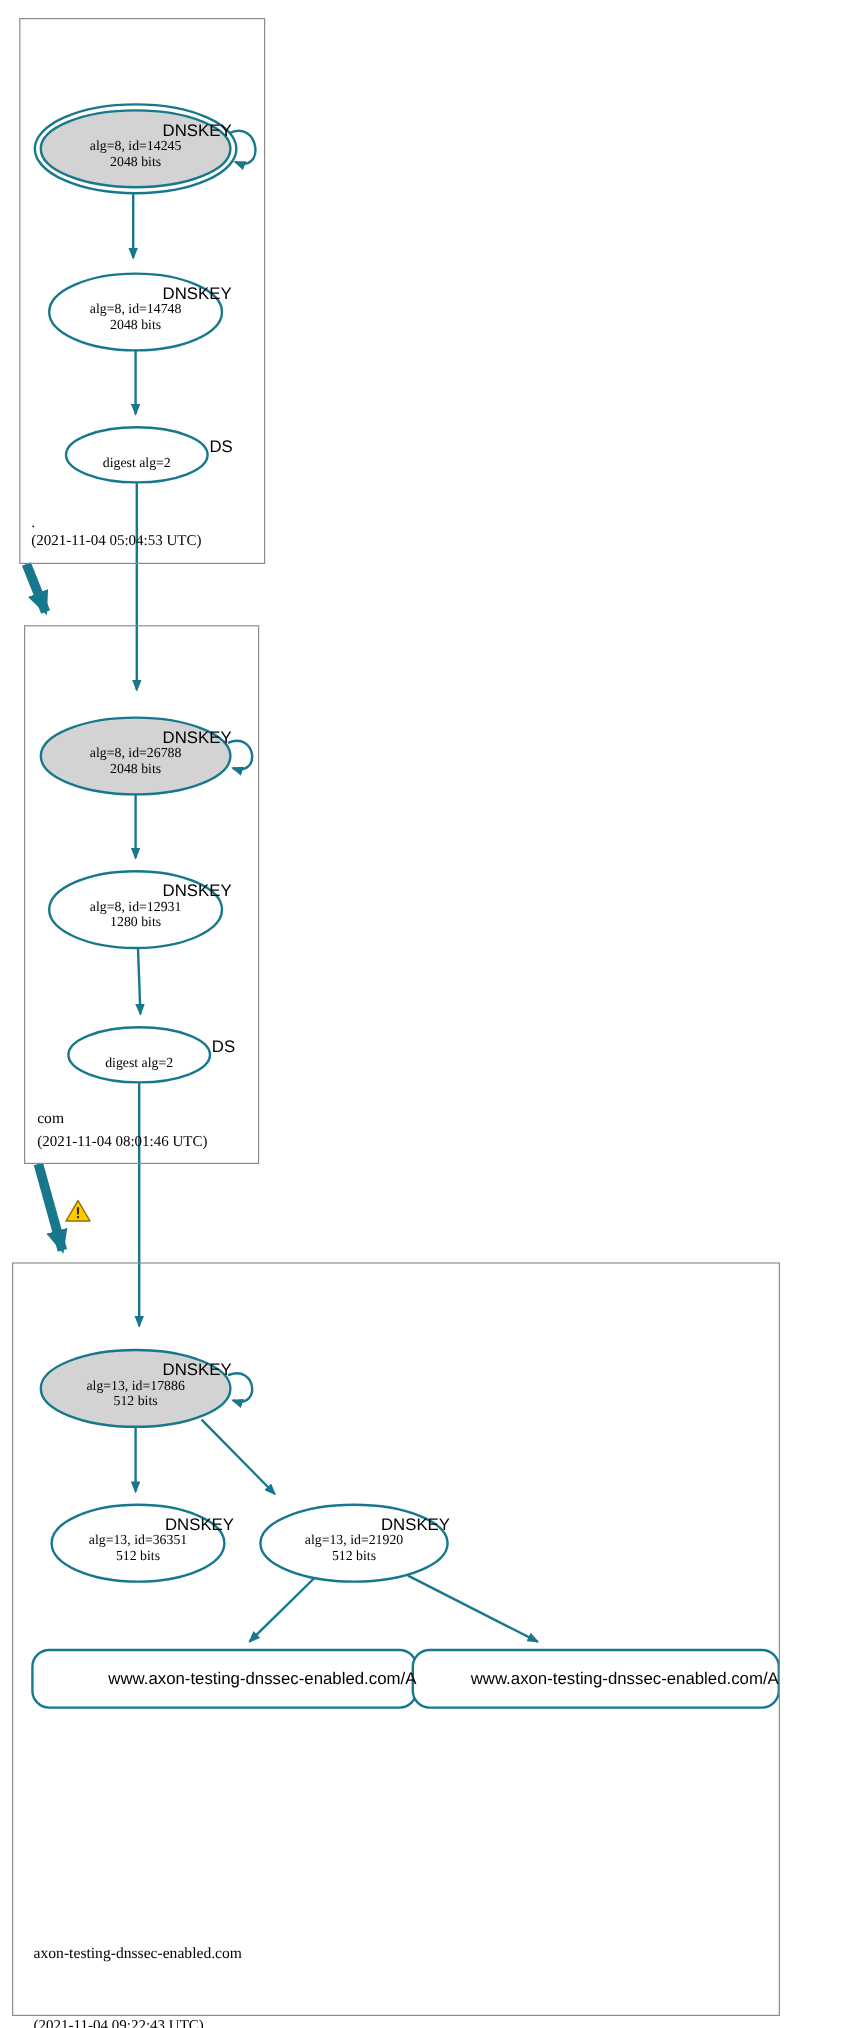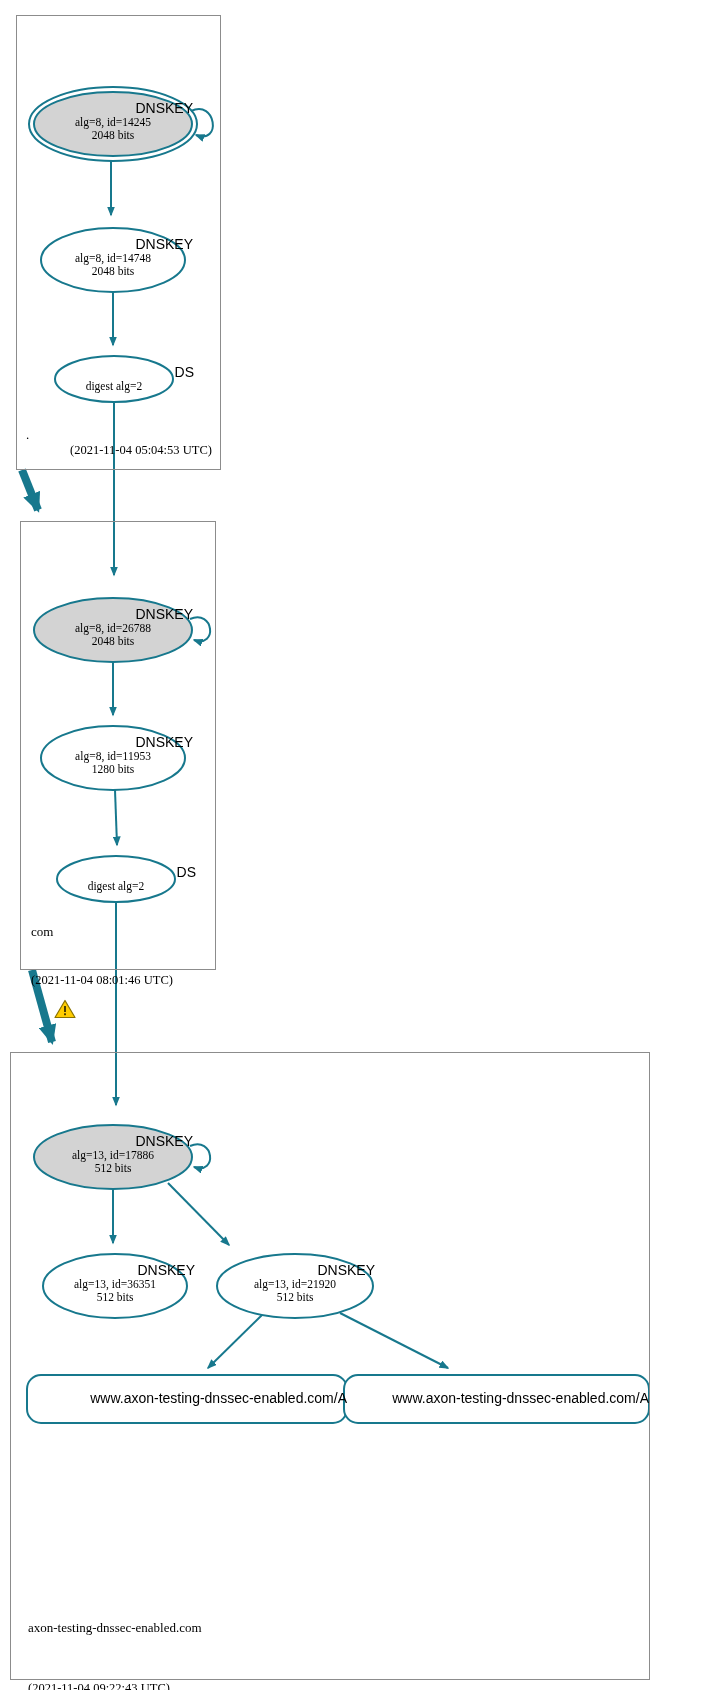--- a/index.html
+++ b/index.html
@@ -76,25 +76,25 @@
     <path d="M262,1315 L208,1368" fill="none" stroke="#17788d" stroke-width="2" marker-end="url(#arr)"></path>
 
     <path d="M340,1313 L448,1368" fill="none" stroke="#17788d" stroke-width="2" marker-end="url(#arr)"></path>
 
     <rect x="27" y="1375" width="320" height="48" rx="14" ry="14" fill="#ffffff" stroke="#17788d" stroke-width="2"></rect>
     <rect x="344" y="1375" width="305" height="48" rx="14" ry="14" fill="#ffffff" stroke="#17788d" stroke-width="2"></rect>
   </svg>
 
   <div class="zone-box" style="left:16px;top:15px;width:205px;height:455px;"></div>
   <div class="zone-label" style="left:26px;top:427px;">.</div>
-  <div class="zone-time" style="left:26px;top:443px;margin-left:44px;">(2021-11-04 05:04:53 UTC)</div>
+  <div class="zone-time" style="left:26px;top:443px;">(2021-11-04 05:04:53 UTC)</div>
 
   <div class="zone-box" style="left:20px;top:521px;width:196px;height:449px;"></div>
   <div class="zone-label" style="left:31px;top:924px;">com</div>
-  <div class="zone-time" style="left:31px;top:944px;margin-top:29px;">(2021-11-04 08:01:46 UTC)</div>
+  <div class="zone-time" style="left:31px;top:944px;">(2021-11-04 08:01:46 UTC)</div>
 
   <div class="zone-box" style="left:10px;top:1052px;width:640px;height:628px;"></div>
   <div class="zone-label" style="left:28px;top:1620px;">axon-testing-dnssec-enabled.com</div>
   <div class="zone-time" style="left:28px;top:1681px;">(2021-11-04 09:22:43 UTC)</div>
 
   <svg class="warn-icon" viewBox="0 0 22 20" style="left:54px;top:999px;">
     <path d="M11,1.5 L21,18.5 L1,18.5 Z" fill="#ffcc00" stroke="#8a7200" stroke-width="1.2" stroke-linejoin="round"></path>
     <rect x="10.1" y="7" width="1.8" height="6" fill="#3a3000"></rect>
     <rect x="10.1" y="14.3" width="1.8" height="1.9" fill="#3a3000"></rect>
   </svg>
@@ -117,21 +117,21 @@
   </div>
 
   <div class="node-label" style="left:33px;top:606px;width:160px;">
     <div class="nl-title">DNSKEY</div>
     <div class="nl-sub">alg=8, id=26788</div>
     <div class="nl-sub">2048 bits</div>
   </div>
 
   <div class="node-label" style="left:33px;top:734px;width:160px;">
     <div class="nl-title">DNSKEY</div>
-    <div class="nl-sub">alg=8, id=11953</div>
+    <div class="nl-sub">alg=8, id=12931</div>
     <div class="nl-sub">1280 bits</div>
   </div>
 
   <div class="node-label" style="left:36px;top:864px;width:160px;">
     <div class="nl-title">DS</div>
     <div class="nl-sub">digest alg=2</div>
   </div>
 
   <div class="node-label" style="left:33px;top:1133px;width:160px;">
     <div class="nl-title">DNSKEY</div>

